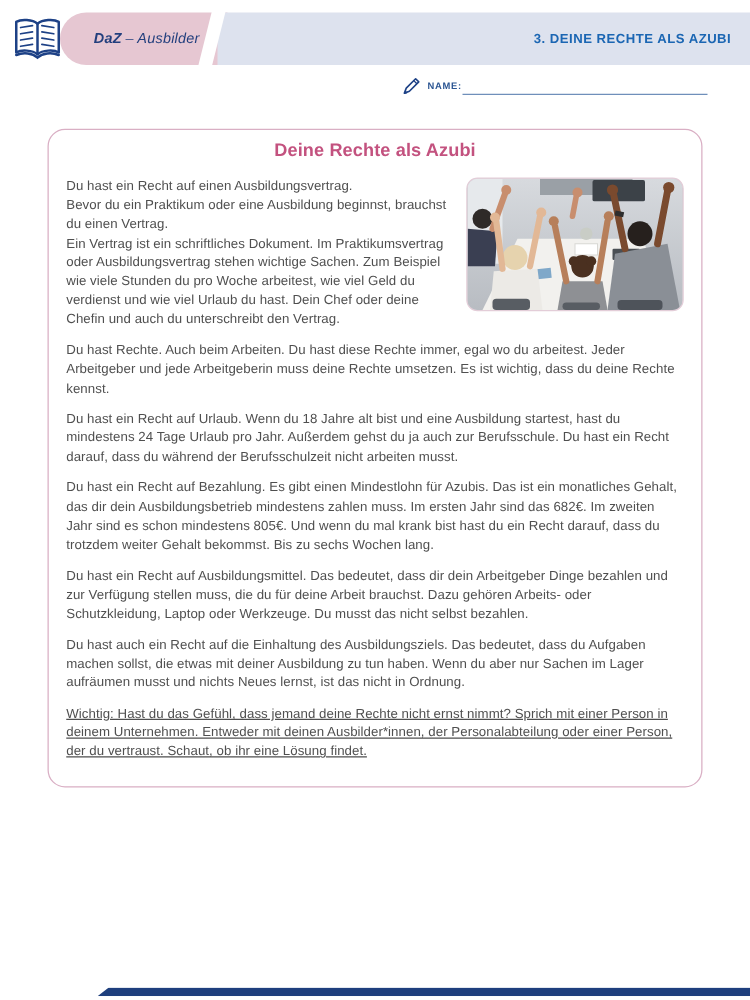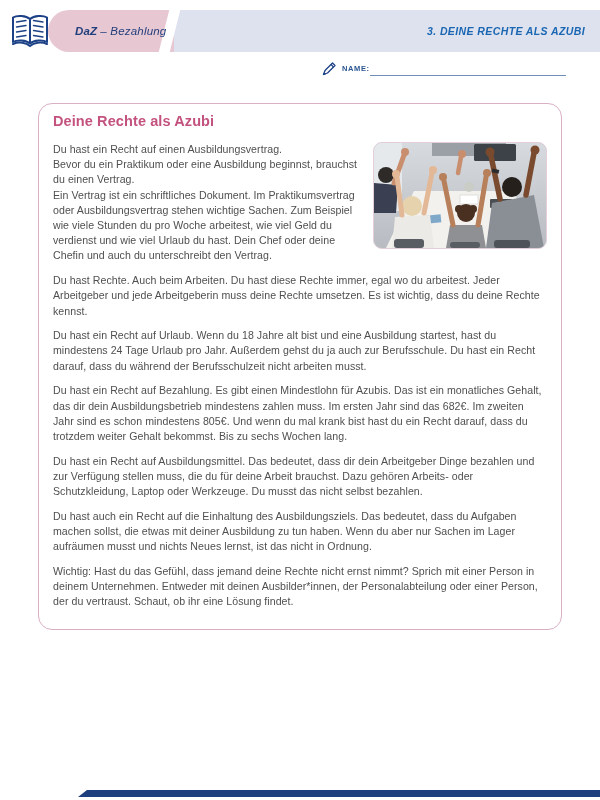--- a/index.html
+++ b/index.html
@@ -14,48 +14,48 @@
   .band-lavender{left:174px;right:0;background:#dde2ee;}
   .band-divider{position:absolute;top:8px;left:164px;width:11px;height:46px;background:#ffffff;transform:skewX(-14deg);}
   .book-icon-wrap{position:absolute;left:10px;top:13px;width:40px;height:36px;}
   .badge-label{
     position:absolute;left:75px;top:10px;height:42px;display:flex;align-items:center;
     font-style:italic;font-size:11.5px;color:#223f7d;letter-spacing:.2px;
   }
   .badge-label b{font-weight:bold;margin-right:3px;}
   .chapter-title{
     position:absolute;right:15px;top:10px;height:42px;display:flex;align-items:center;
-    font-style:italic;font-weight:bold;font-size:10.5px;color:#1b66b3;letter-spacing:.4px;
+    font-weight:bold;font-size:10.5px;color:#1b66b3;letter-spacing:.4px;
   }
   
   .name-row{position:absolute;left:322px;top:60px;width:245px;height:20px;}
   .pencil-icon{position:absolute;left:0;top:1px;width:15px;height:15px;}
   .name-label{
     position:absolute;left:20px;top:4px;font-size:7.5px;font-weight:bold;
     color:#2c5693;letter-spacing:.6px;
   }
   .name-line{position:absolute;left:48px;top:0;width:196px;height:15px;border-bottom:1.5px solid #6f8fba;}
   
   .content-box{
     position:absolute;left:38px;top:103px;width:524px;height:527px;box-sizing:border-box;
     border:1.5px solid #d9afc4;border-radius:14px;padding:9px 14px 10px 14px;background:#fff;
   }
   .article-title{
-    font-size:14.5px;font-weight:bold;color:#c3527f;margin:0 0 13px 0;letter-spacing:.1px;
+    font-size:14.5px;font-weight:bold;color:#c3527f;margin:0 0 13px 0;letter-spacing:.1px;text-align:center;
   }
   .photo{
     float:right;width:172px;height:105px;margin:0 0 8px 12px;border-radius:9px;overflow:hidden;
     border:1px solid #e3cdd8;background:#c9ccd1;
   }
   .photo svg{display:block;}
   .para{
     font-size:10.6px;line-height:15.2px;color:#4f4f4f;margin:0 0 9.5px 0;
     white-space:pre-line;letter-spacing:.05px;
   }
-  .para:last-child{margin-bottom:0;}
+  .para:last-child{margin-bottom:0;text-decoration:underline;}
   
   .footer-bar{
     position:absolute;left:78px;right:0;top:790px;height:7px;background:#1e3f7d;
     clip-path:polygon(9px 0,100% 0,100% 100%,0 100%);
   }
 </style>
 </head>
 <body>
 
 <div class="band band-pink"></div>
@@ -67,21 +67,21 @@
     <path d="M20 6 C16 2.5, 7 2, 3 4.5 L3 29 C7 26.5, 16 27, 20 30.5 C24 27, 33 26.5, 37 29 L37 4.5 C33 2, 24 2.5, 20 6 Z" stroke="#1d4186" stroke-width="2" stroke-linejoin="round"></path>
     <path d="M20 6 L20 30.5" stroke="#1d4186" stroke-width="2"></path>
     <path d="M6.5 9 L16 7.5 M6.5 14 L16 12.5 M6.5 19 L16 17.5 M6.5 24 L16 22.5" stroke="#1d4186" stroke-width="1.4" stroke-linecap="round"></path>
     <path d="M23.5 7.5 L33 9 M23.5 12.5 L33 14 M23.5 17.5 L33 19 M23.5 22.5 L33 24" stroke="#1d4186" stroke-width="1.4" stroke-linecap="round"></path>
     <path d="M3 31 C9 28.5, 16 29.5, 20 33 C24 29.5, 31 28.5, 37 31" stroke="#1d4186" stroke-width="2" stroke-linecap="round"></path>
   </svg>
 </span>
 
 <div class="badge-label">
   <b>DaZ</b>
-  <span>– Bezahlung</span>
+  <span>– Ausbilder</span>
 </div>
 
 <div class="chapter-title">3. DEINE RECHTE ALS AZUBI</div>
 
 <div class="name-row">
   <span class="pencil-icon">
     <svg width="15" height="15" viewBox="0 0 15 15" fill="none">
       <path d="M1.5 13.5 L3 9.5 L10.5 2 L13 4.5 L5.5 12 Z" stroke="#1d4186" stroke-width="1.3" stroke-linejoin="round"></path>
       <path d="M9 3.5 L11.5 6" stroke="#1d4186" stroke-width="1.1"></path>
       <path d="M1.5 13.5 L3.6 12.9" stroke="#1d4186" stroke-width="1.3"></path>

